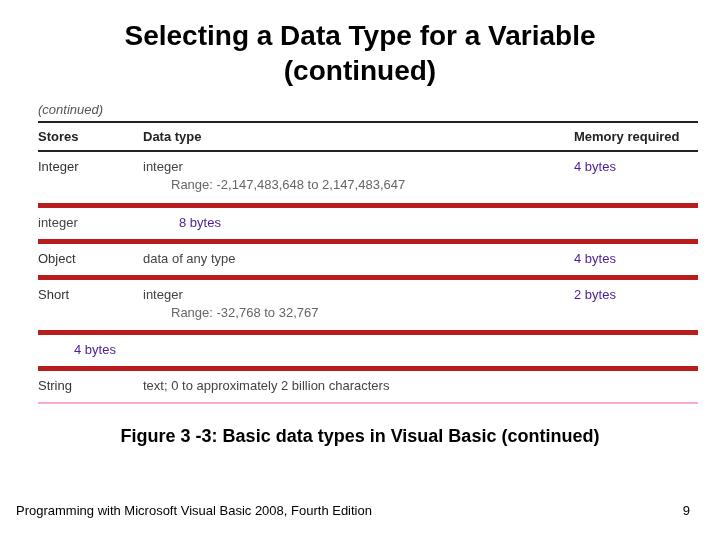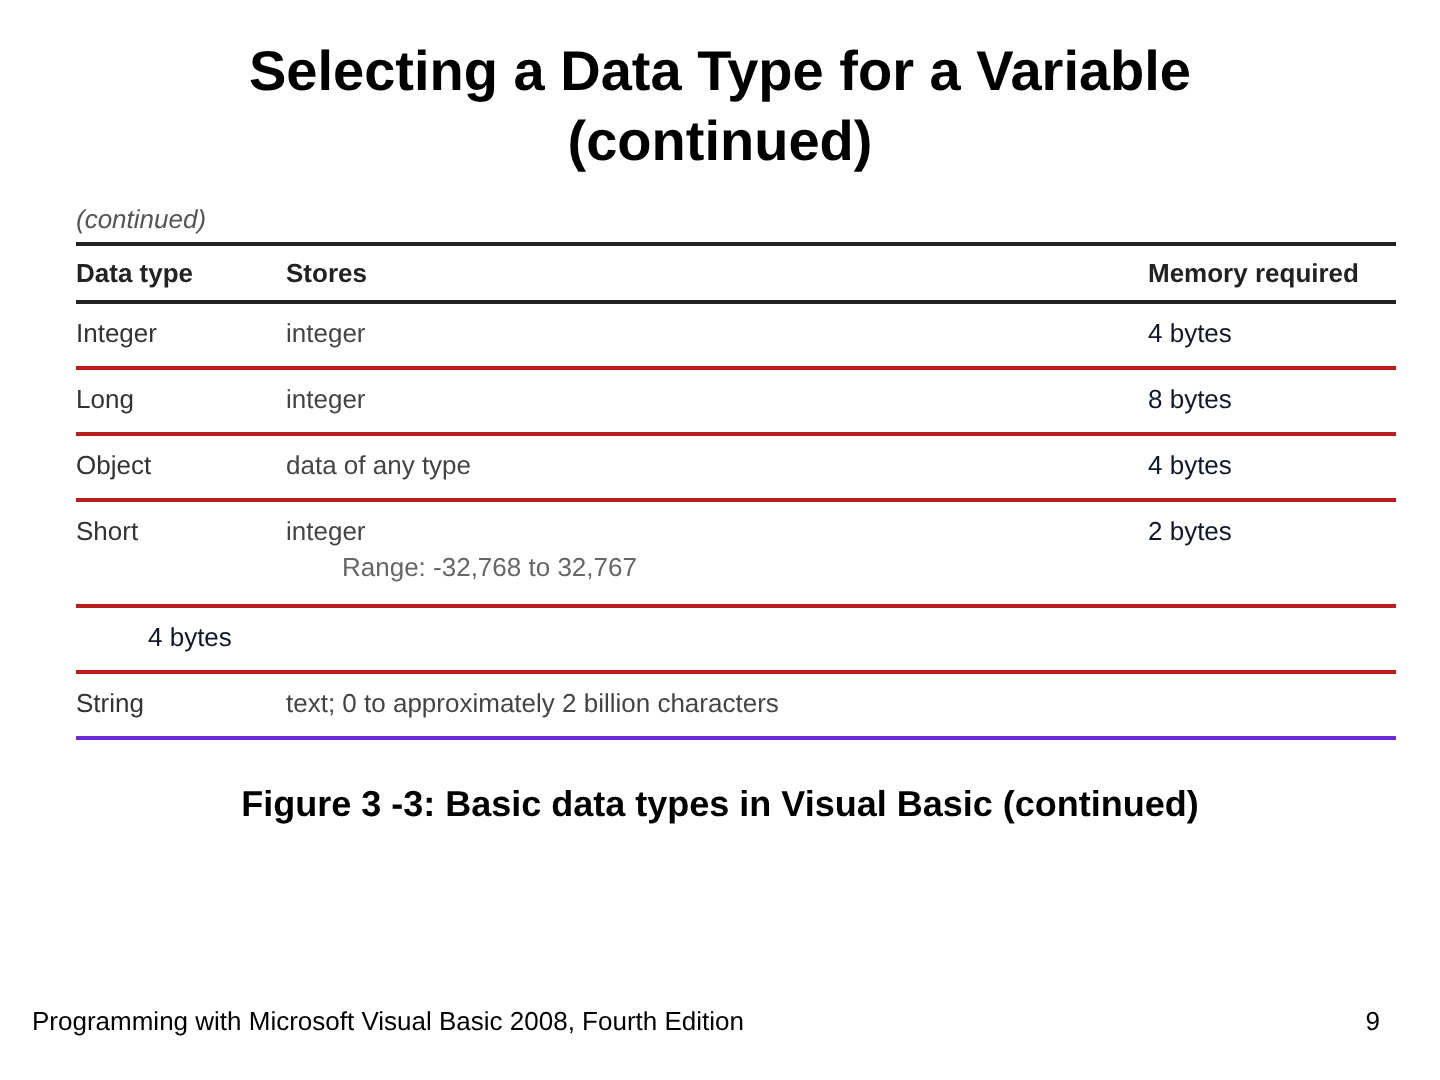--- a/index.html
+++ b/index.html
@@ -4,58 +4,58 @@
 <style>
   * { box-sizing: border-box; margin: 0; padding: 0; }
   html, body { width: 720px; height: 540px; background: #fff; font-family: Arial, Helvetica, sans-serif; color: #000; }
   .slide { width: 720px; height: 540px; position: relative; padding: 18px 28px 0 28px; }
   .title { font-size: 28px; text-align: center; line-height: 1.25; margin-bottom: 14px; }
   .continued-note { font-style: italic; font-size: 13px; color: #555; margin: 2px 0 4px 10px; }
   .tbl { width: 660px; margin: 0 10px; font-size: 13px; color: #444; }
   .tbl-head { display: grid; grid-template-columns: 105px 395px 160px; border-top: 2px solid #222; border-bottom: 2px solid #222; padding: 6px 0; }
   .tbl-head > div { font-weight: bold; color: #222; }
   .tbl-head .mem { text-align: left; padding-left: 36px; }
-  .row { display: grid; grid-template-columns: 105px 395px 160px; border-bottom: 2px solid #b91c1c; padding: 7px 0 9px 0; align-items: start; }
-  .row:last-child { border-bottom: 2px solid #6d28d9; }
+  .row { display: grid; grid-template-columns: 105px 395px 160px; border-bottom: 5px solid #b91c1c; padding: 7px 0 9px 0; align-items: start; }
+  .row:last-child { border-bottom: 2px solid #f9a8d4; }
   .row .dt { color: #333; }
   .row .stores .main { color: #444; }
   .row .stores .range { color: #666; padding-left: 28px; margin-top: 2px; line-height: 1.35; }
-  .row .mem { color: #0f172a; padding-left: 36px; }
+  .row .mem { color: #4c1d95; padding-left: 36px; }
   .caption { text-align: center; font-weight: bold; font-size: 18px; margin-top: 22px; }
   .footer { position: absolute; bottom: 22px; left: 16px; right: 30px; display: flex; justify-content: space-between; font-size: 13px; }
 </style>
 </head>
 <body>
 
 <div class="slide">
 
   <h1 class="title">
     <span>Selecting a Data Type for a Variable</span><br>
     <span>(continued)</span>
   </h1>
 
   <div class="continued-note">(continued)</div>
 
   <div class="tbl">
     <div class="tbl-head">
+      <div>Stores</div>
       <div>Data type</div>
-      <div>Stores</div>
       <div class="mem">Memory required</div>
     </div>
 
     <div class="row">
       <div class="dt">Integer</div>
       <div class="stores">
         <div class="main">integer</div>
+        <div class="range">Range: -2,147,483,648 to 2,147,483,647</div>
       </div>
       <div class="mem">4 bytes</div>
     </div>
 
     <div class="row">
-      <div class="dt">Long</div>
       <div class="stores">
         <div class="main">integer</div>
       </div>
       <div class="mem">8 bytes</div>
     </div>
 
     <div class="row">
       <div class="dt">Object</div>
       <div class="stores">
         <div class="main">data of any type</div>

